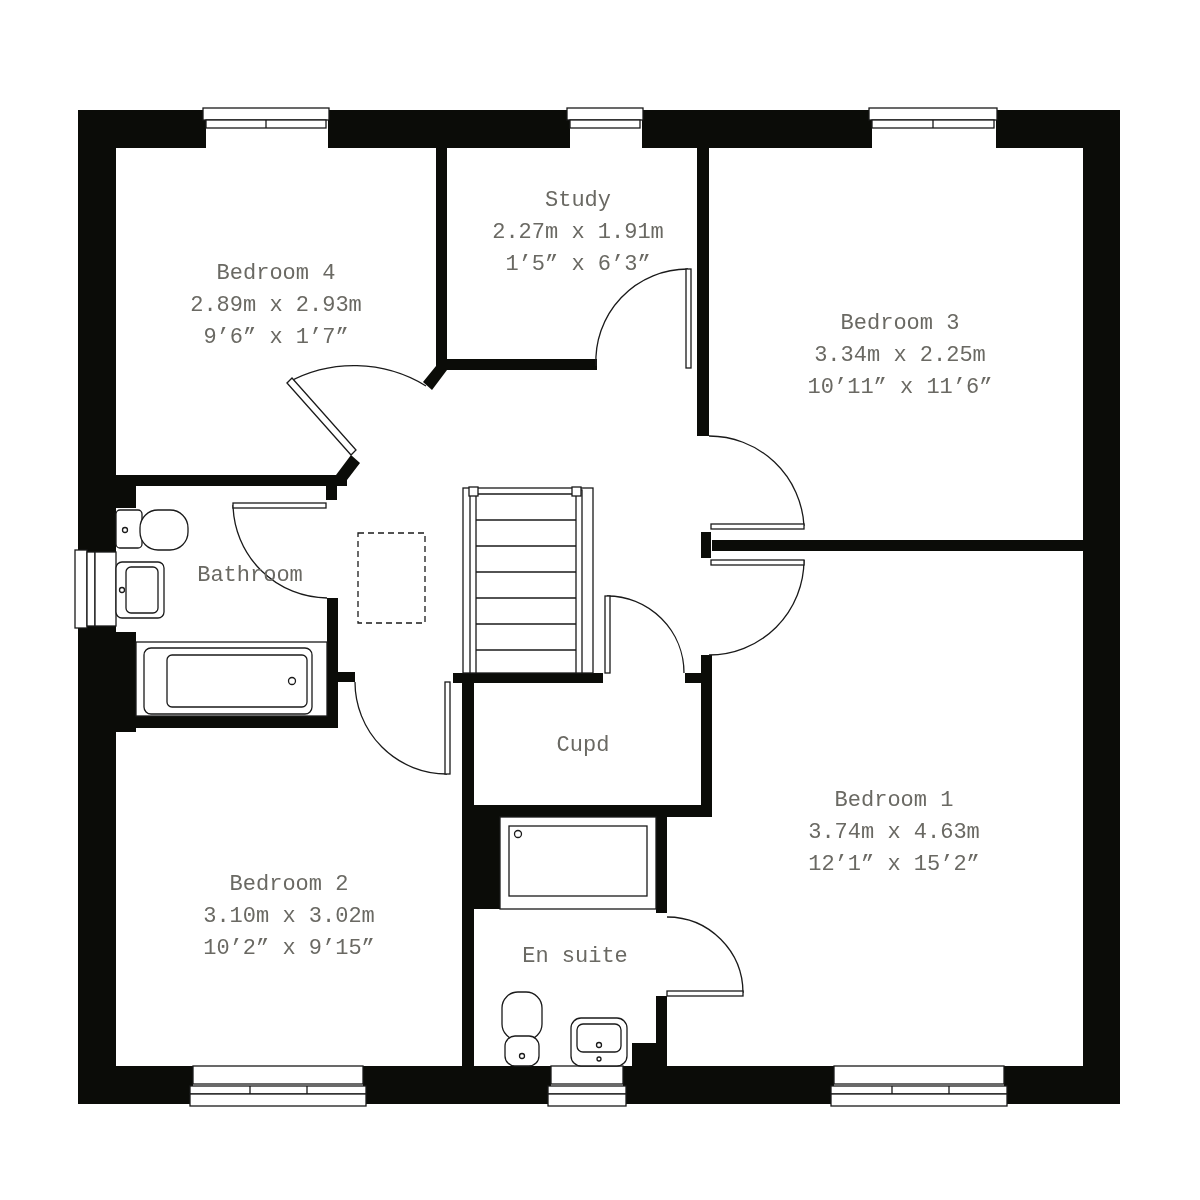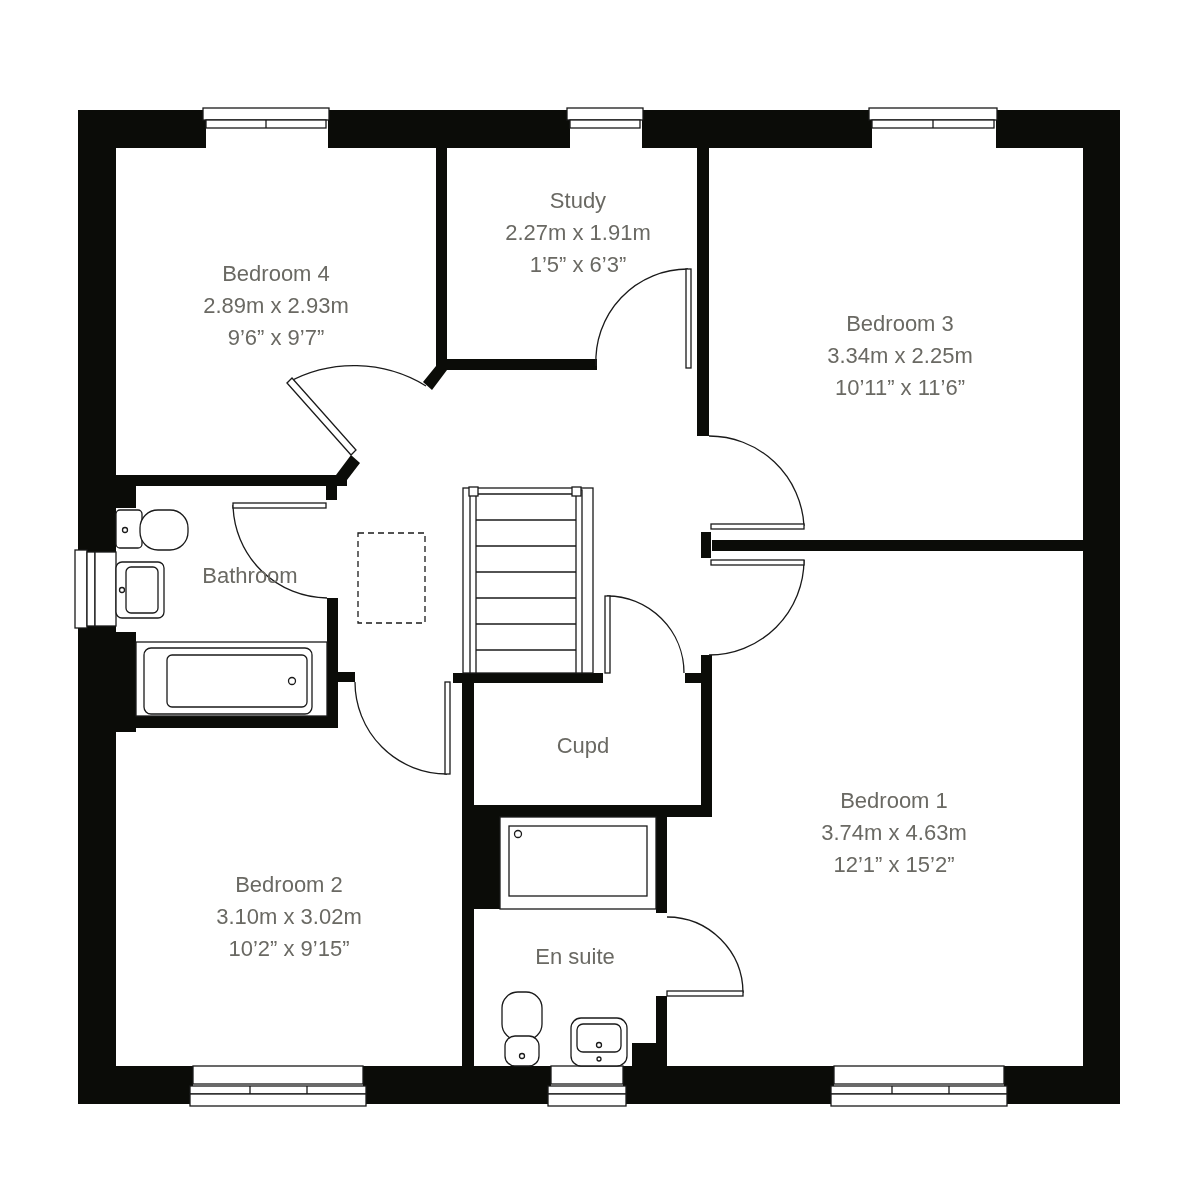--- a/index.html
+++ b/index.html
@@ -6,21 +6,21 @@
     body { width: 1200px; height: 1200px; position: relative; overflow: hidden; }
     #plan { position: absolute; left: 0; top: 0; width: 1200px; height: 1200px; }
     .wall { fill: #0b0c08; }
     .thin { fill: none; stroke: #1a1a1a; stroke-width: 1.3; }
     .fixture { fill: #ffffff; stroke: #1a1a1a; stroke-width: 1.3; }
     .dash { fill: none; stroke: #1a1a1a; stroke-width: 1.3; stroke-dasharray: 6 4; }
     .label {
       position: absolute;
       transform: translateX(-50%);
       text-align: center;
-      font-family: Liberation Sans, sans-serif;
+      font-family: Liberation Mono, monospace;
       color: #6a6963;
       font-size: 22px;
       line-height: 32px;
       white-space: nowrap;
     }
     .label span { display: block; }
   </style>
 </head>
 <body>
 
@@ -204,21 +204,21 @@
     <rect class="fixture" x="571" y="1018" width="56" height="48" rx="10"></rect>
     <rect class="fixture" x="577" y="1024" width="44" height="28" rx="6"></rect>
     <circle class="fixture" cx="599" cy="1045" r="2.5"></circle>
     <circle class="fixture" cx="599" cy="1059" r="2"></circle>
   </g>
 </svg>
 
 <div class="label" style="left:276px; top:258px;">
   <span>Bedroom 4</span>
   <span>2.89m x 2.93m</span>
-  <span>9’6” x 9’7”</span>
+  <span>9’6” x 1’7”</span>
 </div>
 
 <div class="label" style="left:578px; top:185px;">
   <span>Study</span>
   <span>2.27m x 1.91m</span>
   <span>1’5” x 6’3”</span>
 </div>
 
 <div class="label" style="left:900px; top:308px;">
   <span>Bedroom 3</span>

